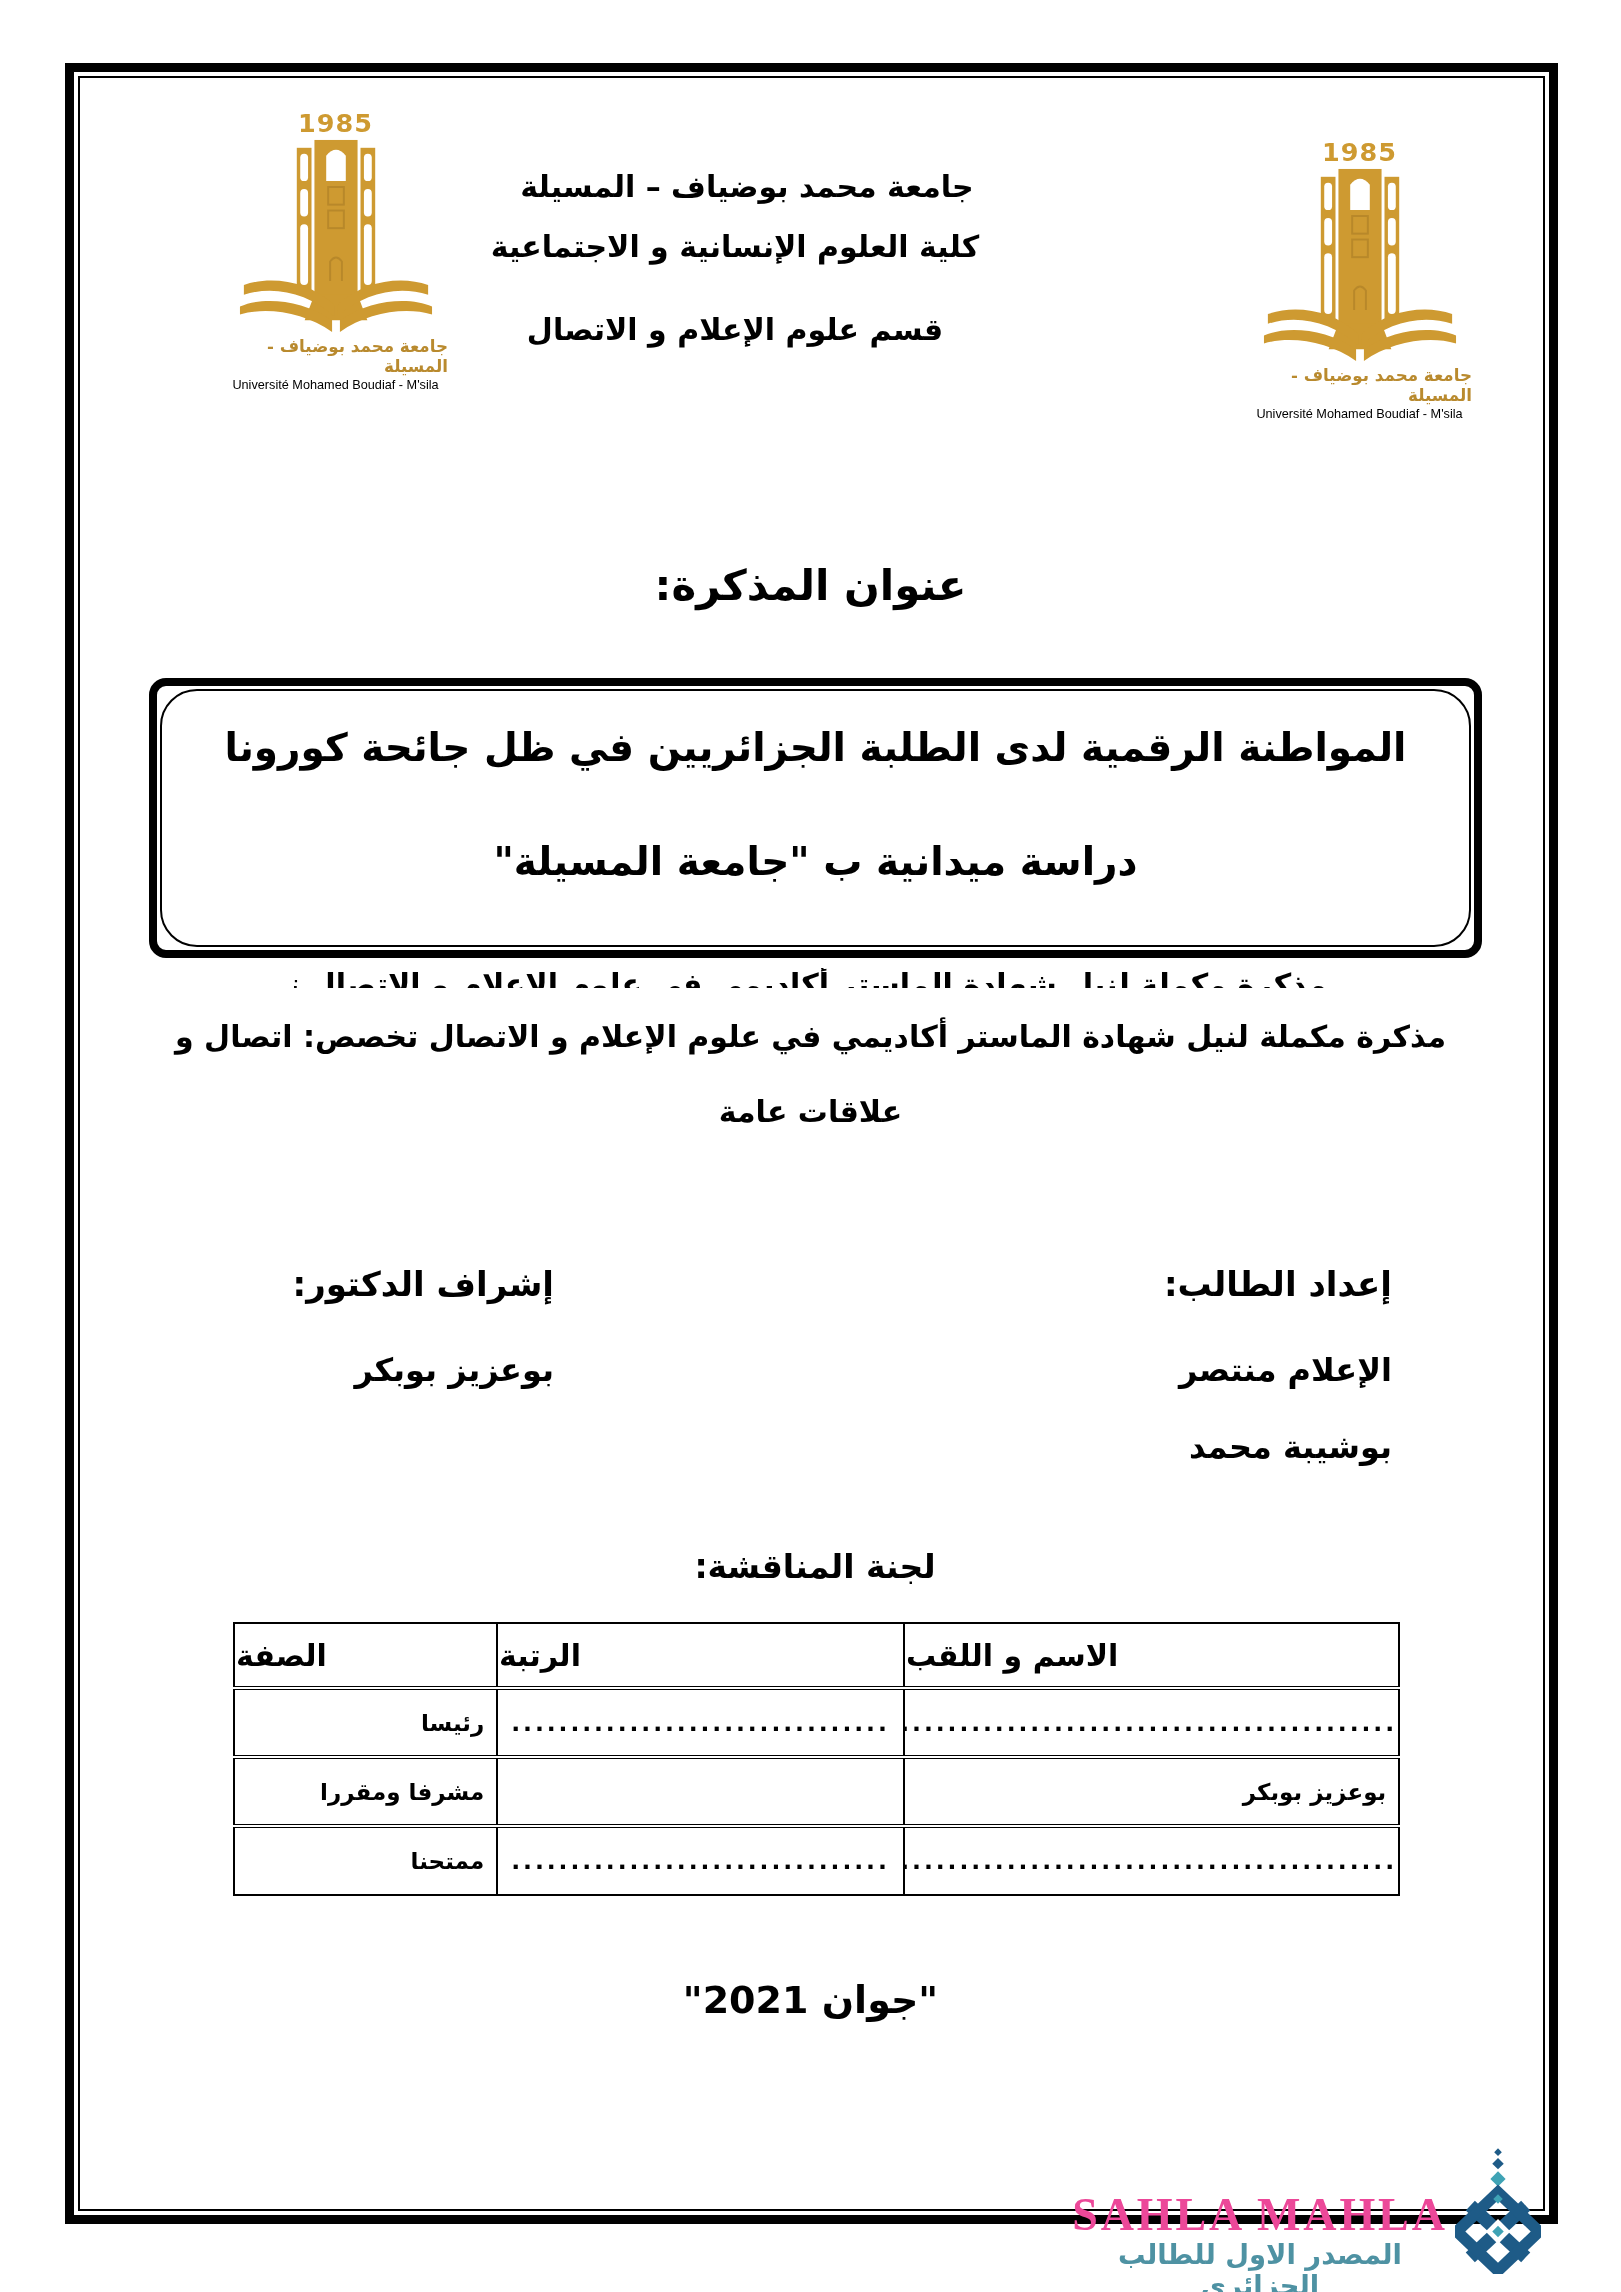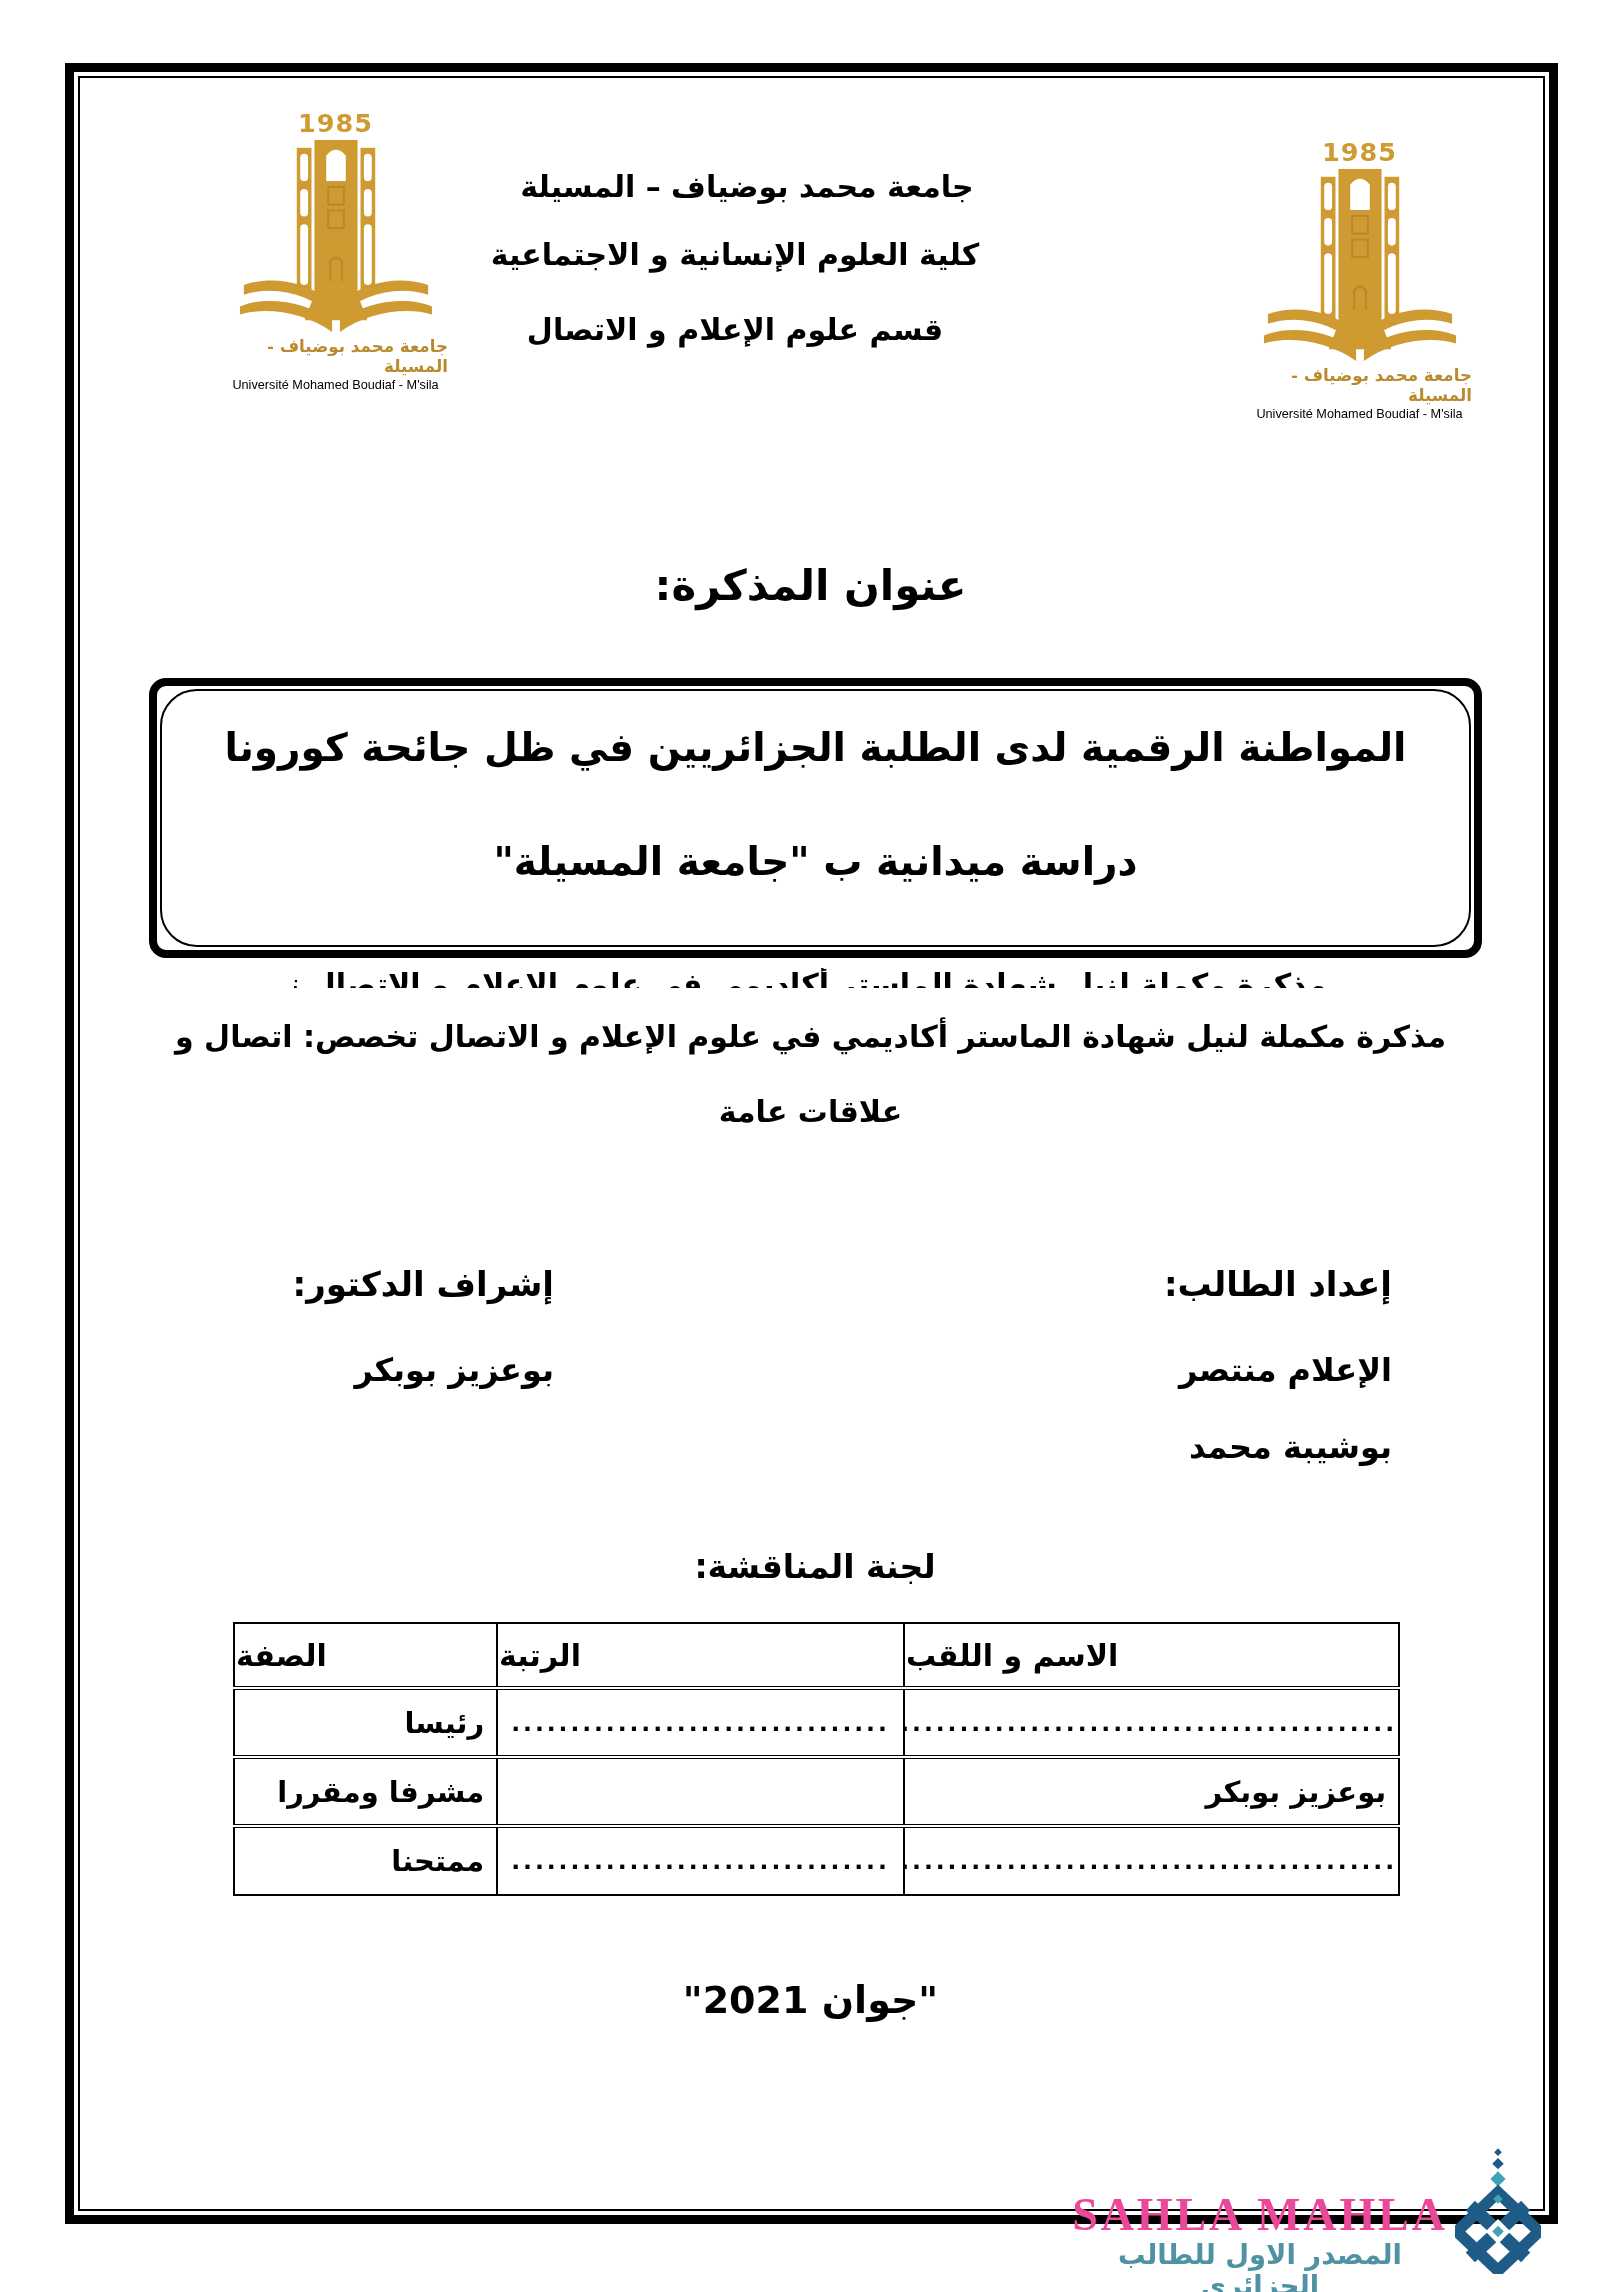--- a/index.html
+++ b/index.html
@@ -13,21 +13,21 @@
   .logo{position:absolute;width:225px;display:flex;flex-direction:column;align-items:center;z-index:2;}
   .logo-left{left:223px;top:108px;}
   .logo-right{left:1247px;top:137px;}
   .logo-year{font-size:25.5px;font-weight:bold;letter-spacing:1px;}
   .logo-name-ar{font-size:16.7px;font-weight:bold;margin-top:2px;direction:rtl;}
   .logo-name-fr{font-size:12.7px;font-weight:normal;color:#000000;font-family:"Liberation Sans",sans-serif;margin-top:2px;}
   
   .org-header{position:absolute;left:0;top:0;width:1470px;z-index:2;}
   .org-line{position:absolute;width:100%;text-align:center;font-size:30px;font-weight:bold;direction:rtl;}
   .org-line.l1{top:169px;padding-left:12px;}
-  .org-line.l2{top:237px;}
+  .org-line.l2{top:229px;}
   .org-line.l3{top:312px;}
   
   .memo-label{position:absolute;top:561px;left:0;width:1621px;text-align:center;
               font-size:42px;font-weight:bold;direction:rtl;z-index:2;}
   
   .title-box{position:absolute;left:149px;top:678px;width:1333px;height:280px;box-sizing:border-box;
              border:8.8px solid #000;border-radius:17px;background:#fff;z-index:3;}
   .title-box::before{content:"";position:absolute;inset:2.9px;border:2px solid #000;border-radius:37px;pointer-events:none;}
   .tb-line{position:absolute;left:0;width:100%;text-align:center;font-size:39px;font-weight:bold;direction:rtl;line-height:53px;}
   .tb-line.t1{top:35px;}
@@ -54,21 +54,21 @@
                      font-size:33px;font-weight:bold;direction:rtl;z-index:2;}
   .committee-table{position:absolute;left:233px;top:1622px;width:1164px;border-collapse:collapse;
                    direction:rtl;z-index:2;table-layout:fixed;}
   .committee-table td,.committee-table th{border:2px solid #000;box-sizing:border-box;
                    font-weight:bold;vertical-align:middle;overflow:hidden;}
   .committee-table th{font-size:30px;text-align:left;border-bottom:4.9px double #000;}
   .committee-table tr{height:69px;}
   .committee-table tr.hdr{height:65px;}
   .committee-table tr.sep td{border-bottom:4.9px double #000;}
   .committee-table{border:2.9px solid #000;}
-  .cell-text{font-size:29px;text-align:right;padding:0 11.8px;}
+  .cell-text{font-size:23px;text-align:right;padding:0 11.8px;}
   .cell-dots{font-size:23.5px;text-align:center;letter-spacing:2.9px;font-weight:bold;white-space:nowrap;}
   
   .date-line{position:absolute;left:0;top:1978px;width:1621px;text-align:center;
              font-size:38px;font-weight:bold;direction:rtl;z-index:2;}
   
   .wm-brand{position:absolute;left:1059px;top:2188px;width:402px;text-align:center;z-index:6;
             font-family:"Liberation Serif",serif;font-weight:bold;font-size:46px;letter-spacing:2.9px;}
   .wm-tagline{position:absolute;left:1059px;top:2239px;width:402px;text-align:center;z-index:6;
               font-size:27.4px;font-weight:bold;direction:rtl;}
   .wm-emblem{position:absolute;left:1455px;top:2145px;width:86px;height:129px;z-index:6;}

